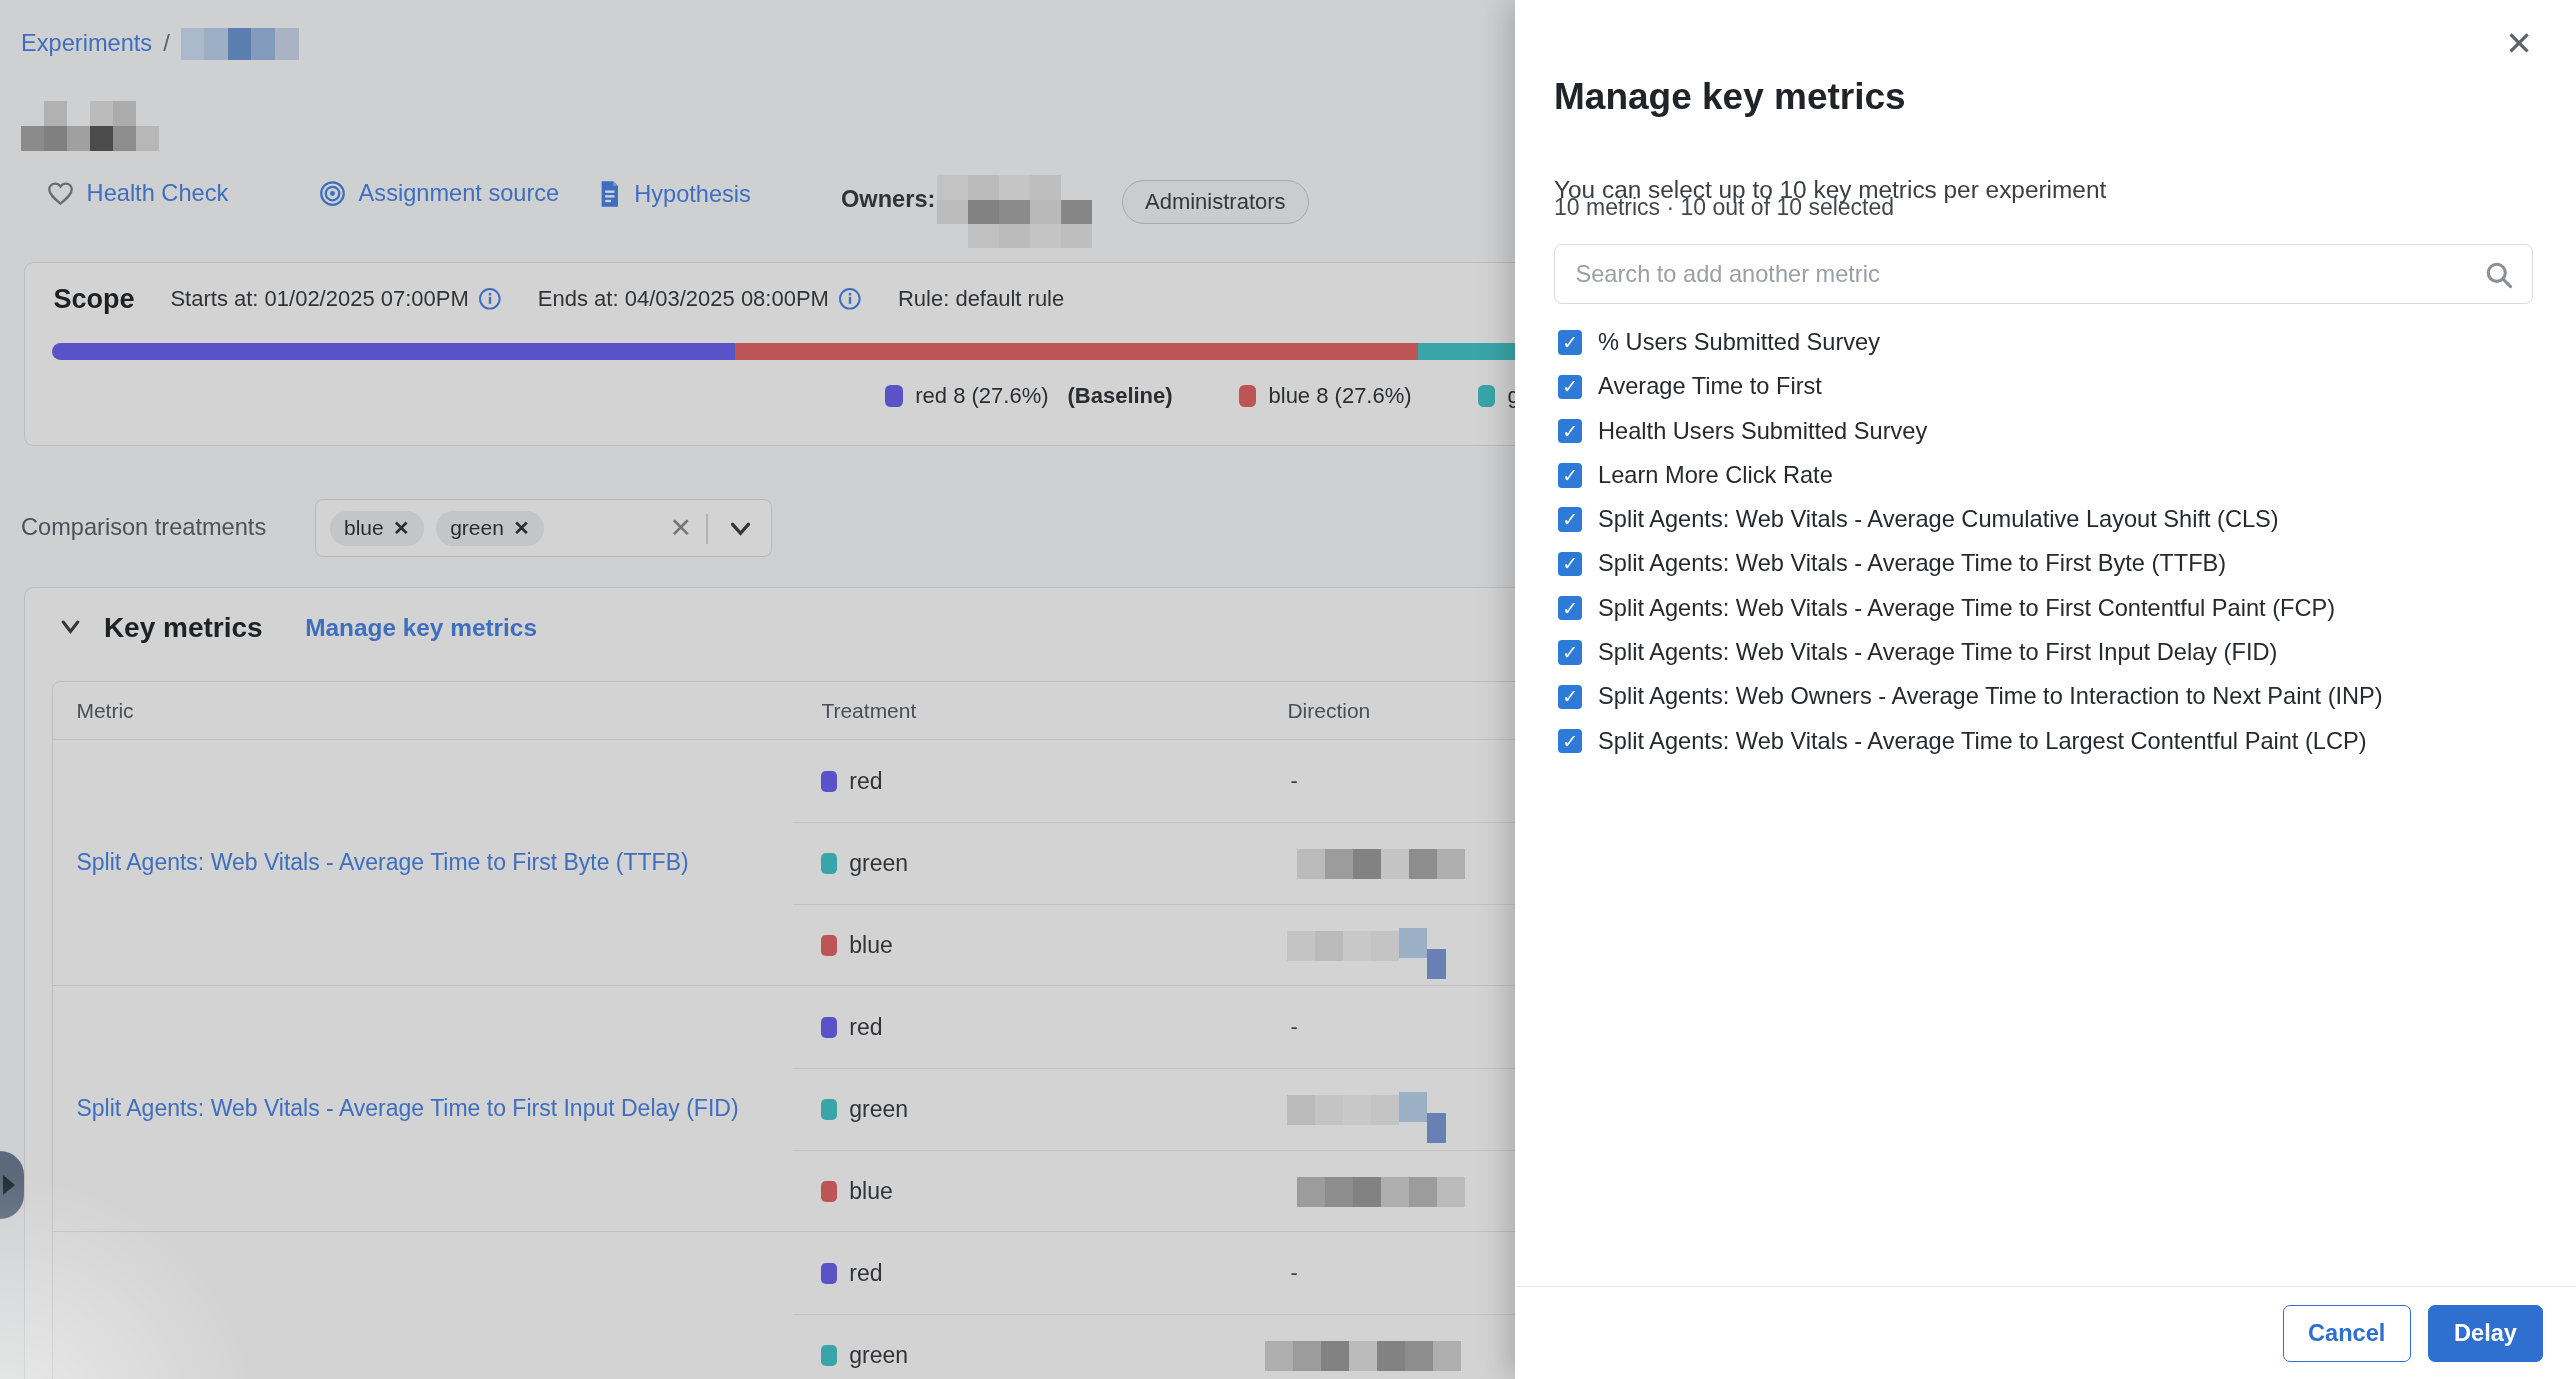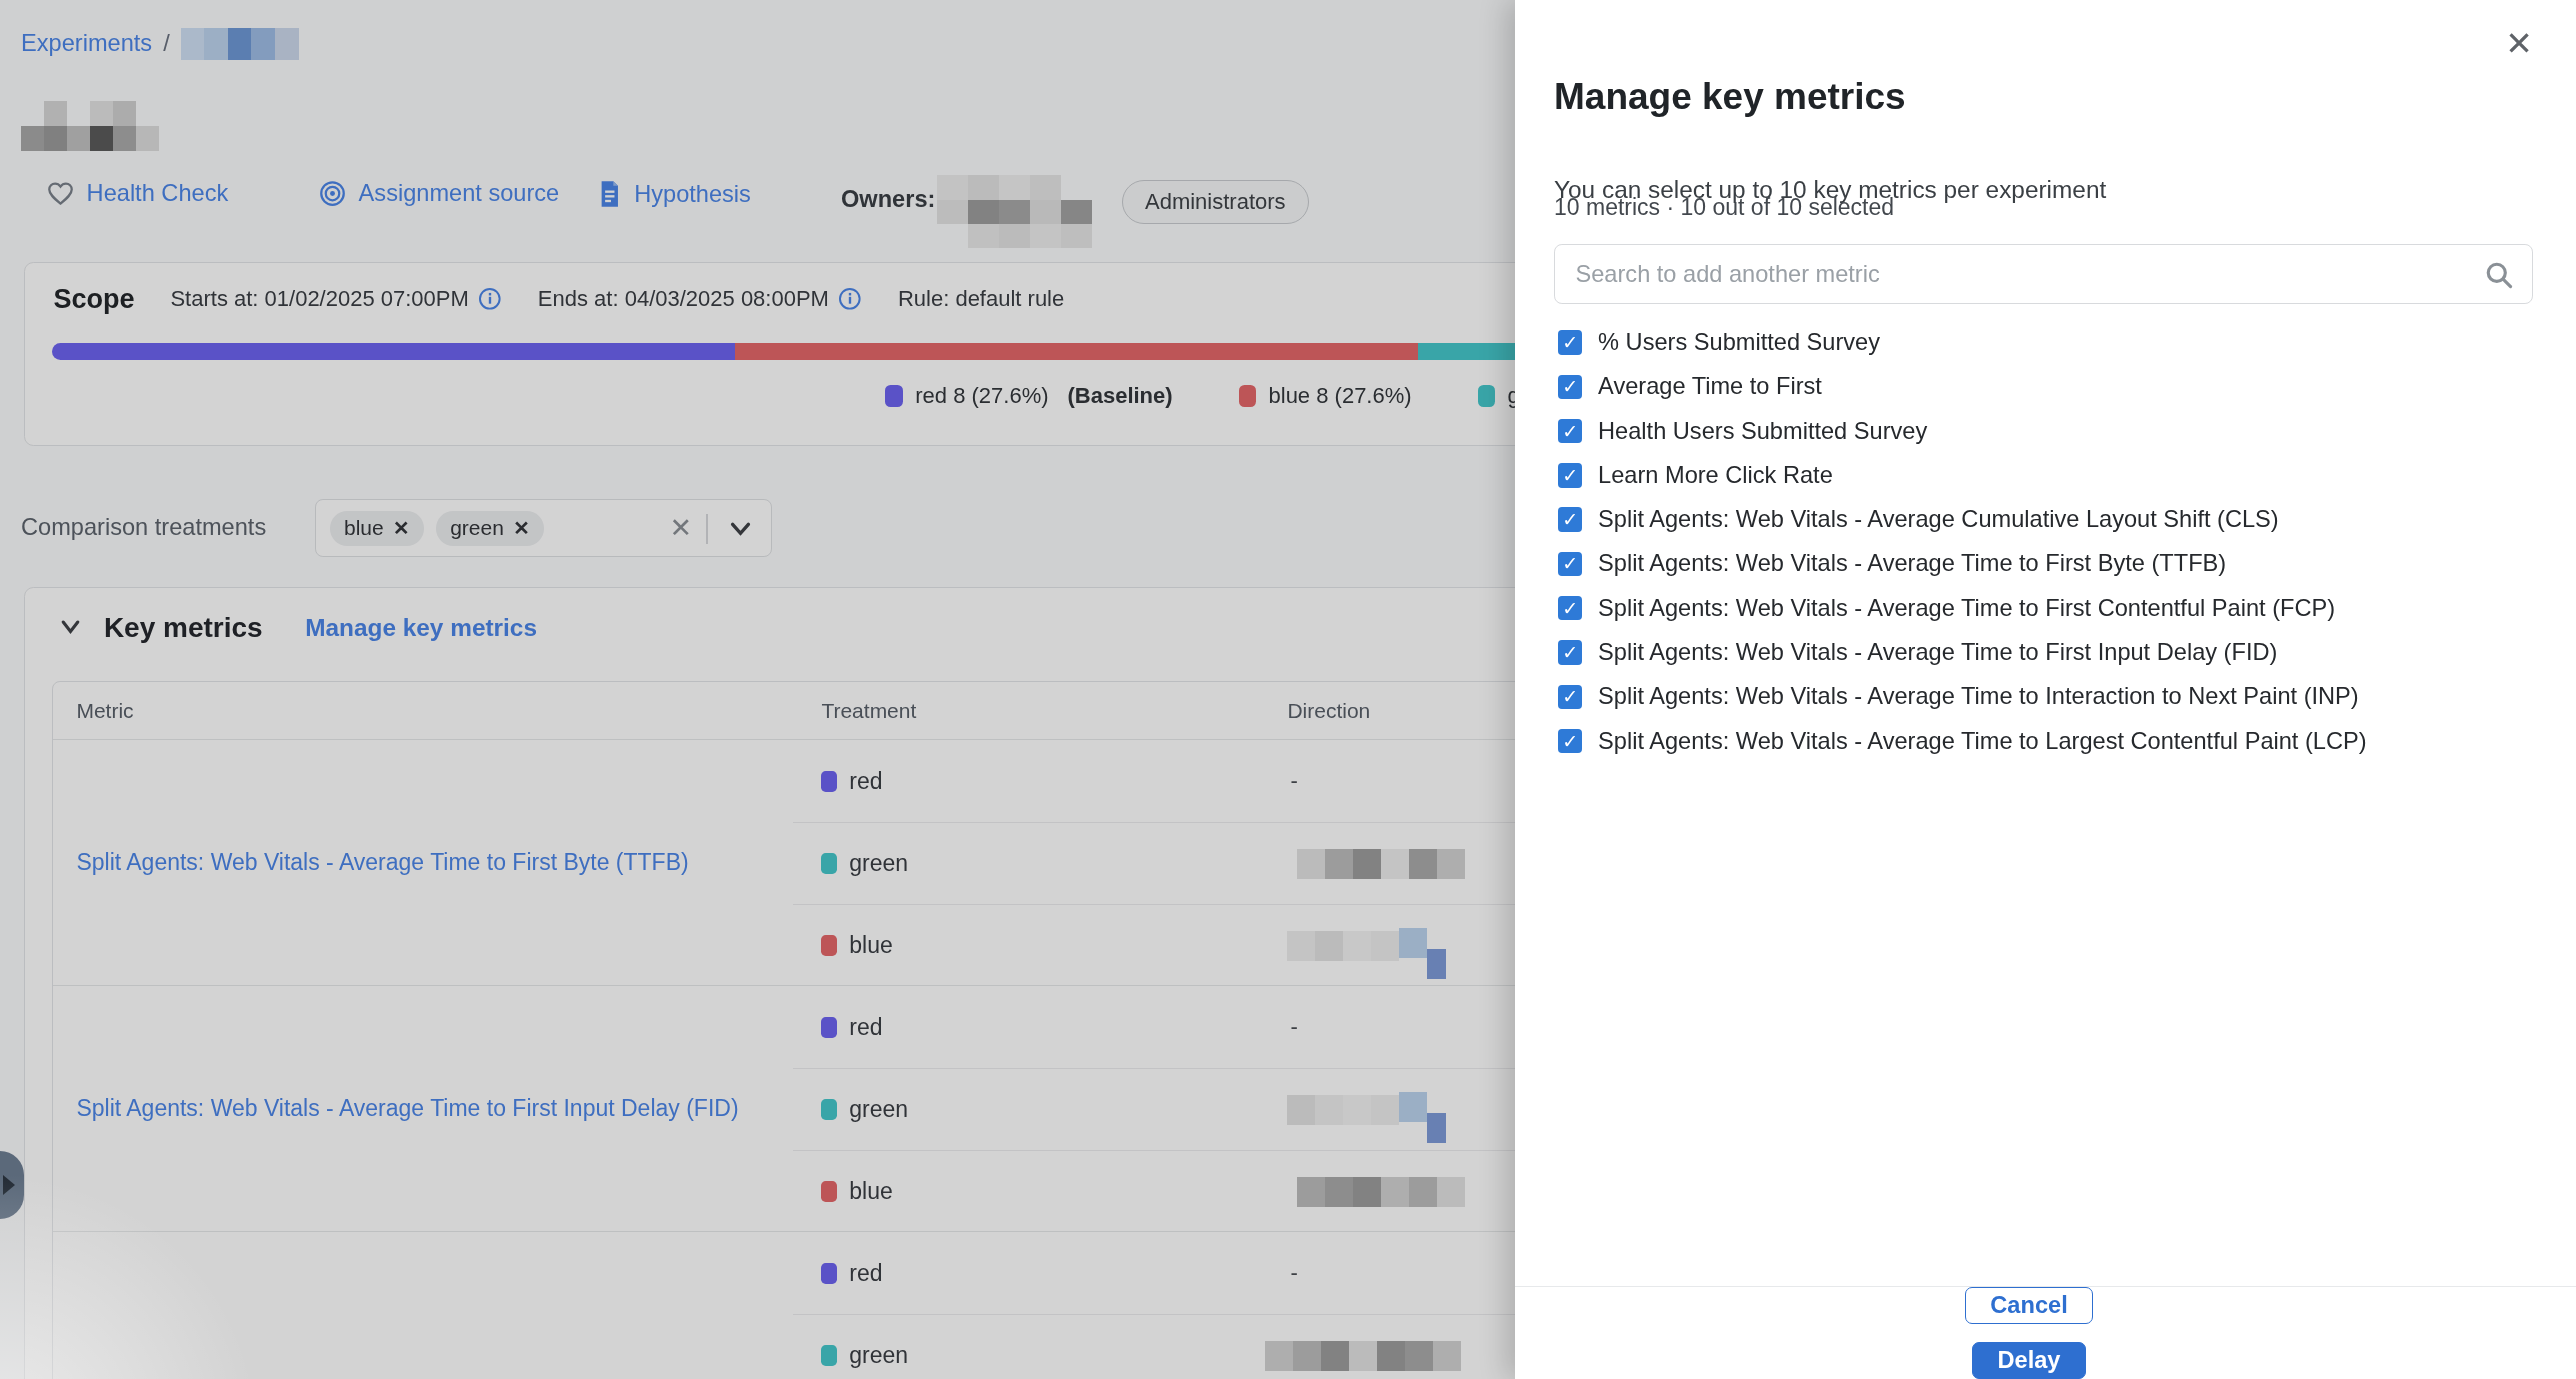--- a/index.html
+++ b/index.html
@@ -96,21 +96,21 @@
   .panel-sub { position:absolute; left:39px; top:151px; font-size:24.4px; color:#3a3f44;margin-top:25px; }
   .panel-count { position:absolute; left:39px; top:194px; font-size:23px; color:#43484e; }
   .searchbox { position:absolute; left:39px; top:244px; width:979px; height:60px; border:1.6px solid #d8dadd; border-radius:7.9px; background:#fff; }
   .searchbox input { position:absolute; inset:0; border:none; outline:none; background:transparent; padding:0 71px 0 20.5px; font-size:23.6px; color:#202428; font-family:"Liberation Sans",sans-serif; }
   .searchbox input::placeholder { color:#9aa0a6; }
   .search-icon { position:absolute; right:17.3px; top:14px; }
   .metric-list { position:absolute; left:43px; top:329px; display:flex; flex-direction:column; gap:17.3px; }
   .metric-row { display:flex; align-items:center; gap:15.7px; cursor:pointer; }
   .cbx { width:24.4px; height:24.4px; background:#2e7ad7; border-radius:3.9px; color:#fff; font-size:19px; display:flex; align-items:center; justify-content:center; flex:none; }
   .metric-label { font-size:23.6px; color:#26292d; }
-  .panel-footer { position:absolute; left:0; right:0; bottom:0; height:93px; border-top:1.6px solid #e7e9eb; display:flex; align-items:center; justify-content:flex-end; gap:17.3px; padding-right:33px; background:#fff;flex-direction:column; }
+  .panel-footer { position:absolute; left:0; right:0; bottom:0; height:93px; border-top:1.6px solid #e7e9eb; display:flex; align-items:center; justify-content:flex-end; gap:17.3px; padding-right:33px; background:#fff; }
   .btn { height:57px; border-radius:7px; font-size:23.6px; font-weight:600; font-family:"Liberation Sans",sans-serif; cursor:pointer; display:flex; align-items:center; justify-content:center; }
   .btn-cancel { min-width:128px; padding:0 23.6px; background:#fff; border:1.6px solid #2e6fd0; color:#2e6fd0; }
   .btn-save { min-width:92px; padding:0 25px; background:#2e6fd0; border:1.6px solid #2e6fd0; color:#fff; }
 </style>
 </head>
 <body>
 
 <div class="stage">
 
   <div class="page">
@@ -439,21 +439,21 @@
       <label class="metric-row">
           <span class="cbx">✓</span>
           <span class="metric-label">Split Agents: Web Vitals - Average Time to First Contentful Paint (FCP)</span>
         </label>
       <label class="metric-row">
           <span class="cbx">✓</span>
           <span class="metric-label">Split Agents: Web Vitals - Average Time to First Input Delay (FID)</span>
         </label>
       <label class="metric-row">
           <span class="cbx">✓</span>
-          <span class="metric-label">Split Agents: Web Vitals - Average Time to Interaction to Next Paint (INP)</span>
+          <span class="metric-label">Split Agents: Web Owners - Average Time to Interaction to Next Paint (INP)</span>
         </label>
       <label class="metric-row">
           <span class="cbx">✓</span>
           <span class="metric-label">Split Agents: Web Vitals - Average Time to Largest Contentful Paint (LCP)</span>
         </label>
     </div>
 
     <div class="panel-footer">
       <button class="btn btn-cancel">Cancel</button>
       <button class="btn btn-save">Delay</button>

